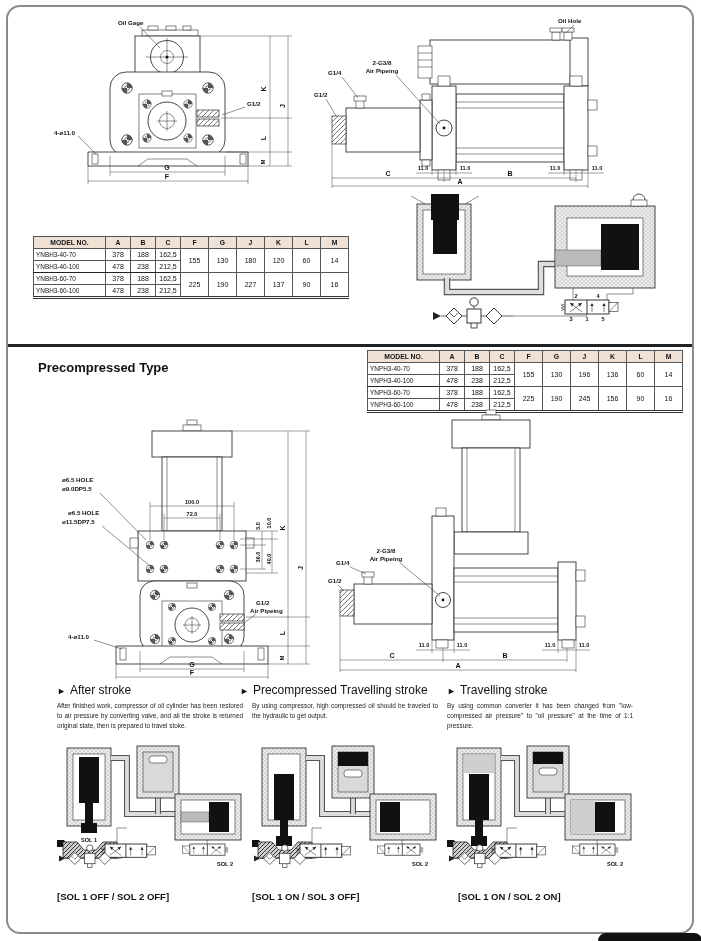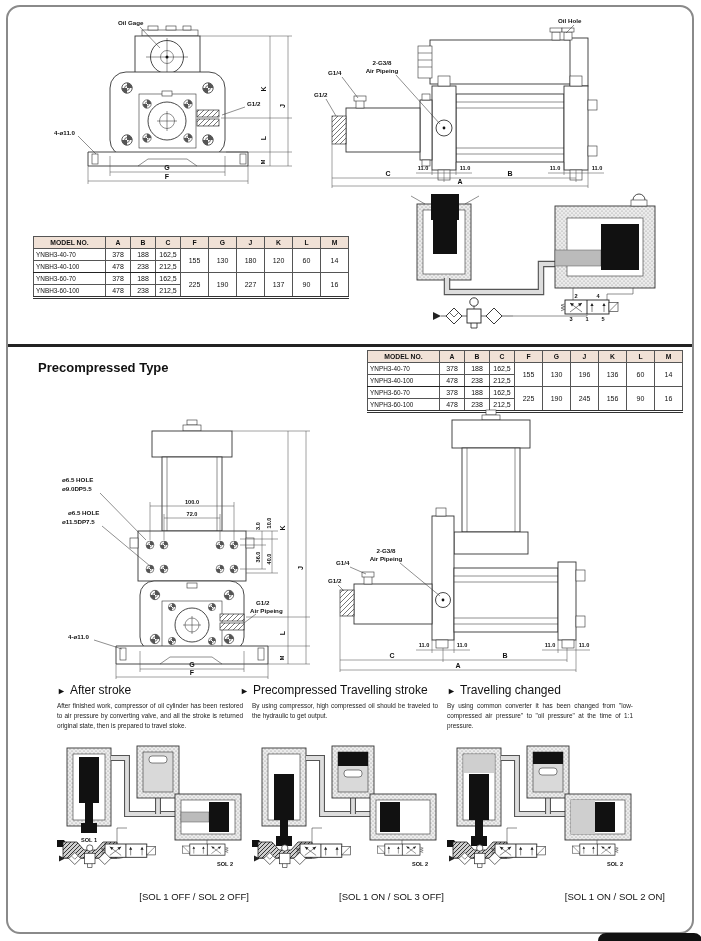--- a/index.html
+++ b/index.html
@@ -12,21 +12,21 @@
   table.dim{border-collapse:collapse;font-size:7px;color:#111;border:1.5px solid #333;border-bottom:3px double #333;background:#fff}
   table.dim th,table.dim td{border:1px solid #555;text-align:center;padding:0 1px;height:11px;font-weight:normal}
   table.dim th{background:#f0e1d6;font-weight:bold;font-size:6.8px}
   table.dim td.model{text-align:left;padding-left:2px;font-size:6.4px;white-space:nowrap}
   table.dim tr.grp td{border-bottom:1.6px solid #222}
   
   .pc-title{position:absolute;font-weight:bold;font-size:13px;color:#111}
   .sec-h{position:absolute;font-size:12px;color:#111;white-space:nowrap}
   .sec-h .tri{font-size:9px;margin-right:4px}
   .sec-body{position:absolute;width:186px;font-size:6.4px;line-height:1.55;color:#222;text-align:justify}
-  .caption{position:absolute;width:192px;text-align:right;font-weight:normal;font-size:9.5px;color:#111}
+  .caption{position:absolute;width:192px;text-align:left;font-weight:bold;font-size:9.5px;color:#111}
   .corner-tab{position:absolute;left:598px;top:933px;width:104px;height:8px;background:#111;border-radius:8px 8px 0 0}
   
   svg .ln{fill:none;stroke:#333;stroke-width:0.9}
   svg .lnt{fill:none;stroke:#333;stroke-width:0.55}
   svg .dim{fill:none;stroke:#555;stroke-width:0.55}
   svg .fw{fill:#fff;stroke:#333;stroke-width:0.9}
   svg .fwt{fill:#fff;stroke:#333;stroke-width:0.6}
   svg text{font-family:"Liberation Sans",sans-serif;fill:#111}
   svg .lb{font-size:6.2px;font-weight:bold}
   svg .dm{font-size:7px;font-weight:bold}
@@ -531,21 +531,21 @@
     <line x1="12" y1="250" x2="115" y2="250" class="dim"></line>
     <text x="64" y="248" class="dm" text-anchor="middle">C</text>
     <line x1="115" y1="250" x2="239" y2="250" class="dim"></line>
     <text x="177" y="248" class="dm" text-anchor="middle">B</text>
     <line x1="12" y1="260" x2="248" y2="260" class="dim"></line>
     <text x="130" y="258" class="dm" text-anchor="middle">A</text>
   </svg>
 
   <div class="sec-h" style="left:57px;top:683px"><span class="tri">►</span><span>After stroke</span></div>
   <div class="sec-h" style="left:240px;top:683px"><span class="tri">►</span><span>Precompressed Travelling stroke</span></div>
-  <div class="sec-h" style="left:447px;top:683px"><span class="tri">►</span><span>Travelling changed</span></div>
+  <div class="sec-h" style="left:447px;top:683px"><span class="tri">►</span><span>Travelling stroke</span></div>
 
   <div class="sec-body" style="left:57px;top:701px">After finished work, compressor of oil cylinder has been restored to air pressure by converting valve, and all the stroke is returned original state, then is prepared to travel stoke.</div>
   <div class="sec-body" style="left:252px;top:701px">By using compressor, high compressed oil should be traveled to the hydraulic to get output.</div>
   <div class="sec-body" style="left:447px;top:701px">By using common converter it has been changed from "low-compressed air pressure" to "oil pressure" at the time of 1:1 pressure.</div>
 
   <svg class="abs" style="left:57px;top:744px" width="192" height="140" viewBox="0 0 192 140">
     <path d="M0,96 l7,0 2.5,3.5 -2.5,3.5 -7,0 z" fill="#111"></path>
     <path d="M6,98 h14 l7,8 h12 l7,-8 h14 v16 h-54 z" fill="url(#hatchd)" stroke="#222" stroke-width="0.8"></path>
     <rect x="10" y="4" width="44" height="78" fill="url(#dotp)" stroke="#333" stroke-width="0.9"></rect>
     <rect x="16" y="10" width="32" height="66" class="fwt"></rect>
@@ -628,16 +628,16 @@
     <use href="#valve52" transform="translate(48,100) scale(0.95)"></use>
     <use href="#valve52" transform="translate(168,100) scale(-0.8,0.8)"></use>
     <text x="24" y="98" class="dms">SOL 1</text>
     <text x="160" y="122" class="dms">SOL 2</text>
     <use href="#frl" transform="translate(2,107) scale(0.75)"></use>
     <line x1="62" y1="114.5" x2="66" y2="113.5" class="lnt"></line>
   </svg>
 
   <div class="caption" style="left:57px;top:891px">[SOL 1 OFF / SOL 2 OFF]</div>
   <div class="caption" style="left:252px;top:891px">[SOL 1 ON / SOL 3 OFF]</div>
-  <div class="caption" style="left:473px;top:891px">[SOL 1 ON / SOL 2 ON]</div>
+  <div class="caption" style="left:458px;top:891px">[SOL 1 ON / SOL 2 ON]</div>
 
   <div class="corner-tab"></div>
 </div>
 
 </body></html>

